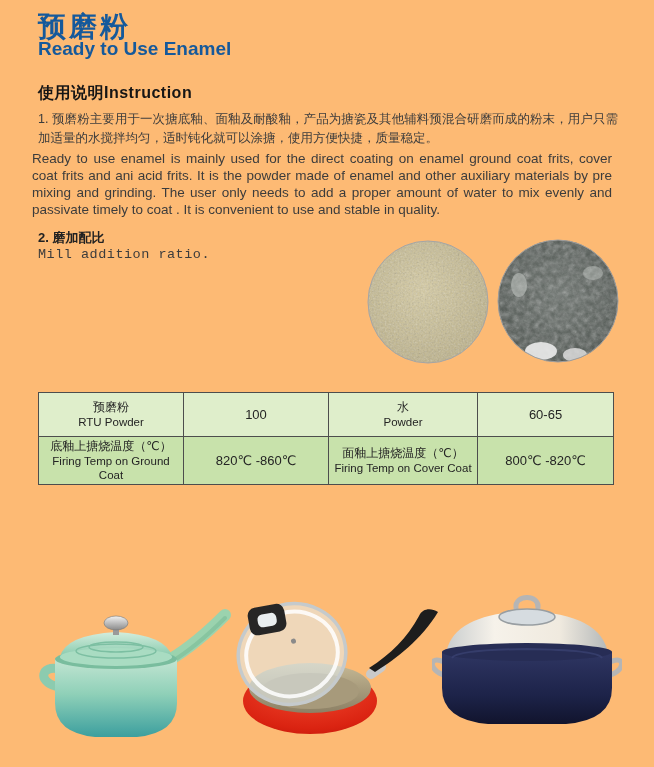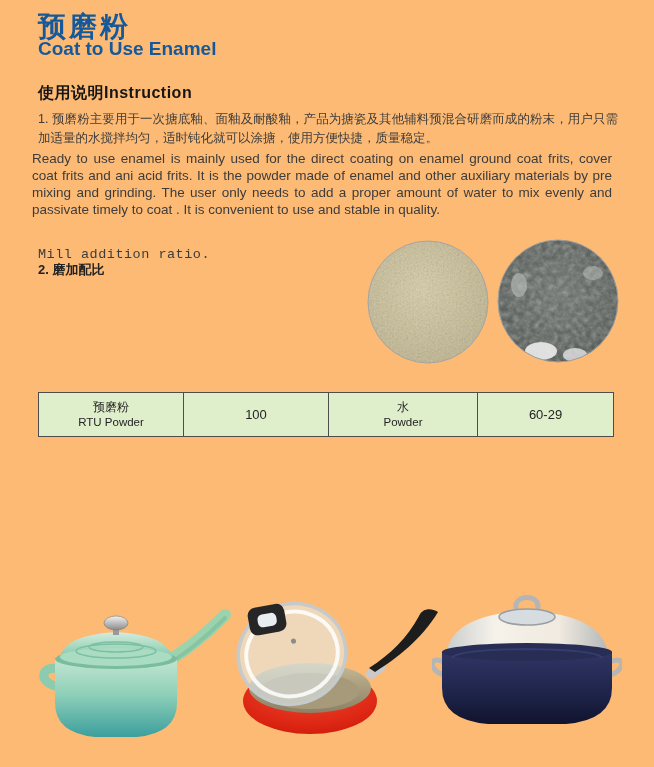--- a/index.html
+++ b/index.html
@@ -14,21 +14,21 @@
   .page{position:relative;width:654px;height:767px;background:#fdba74;overflow:hidden;}
 
   .title-cn{position:absolute;left:38px;top:8px;font-size:28px;font-weight:bold;color:var(--accent-blue);letter-spacing:3px;}
   .title-en{position:absolute;left:38px;top:38px;font-size:19px;font-weight:bold;color:var(--accent-blue);}
 
   .instr-heading{position:absolute;left:38px;top:83px;font-size:16px;font-weight:bold;color:#151515;letter-spacing:0.5px;text-align:right;}
 
   .para-cn{position:absolute;left:38px;top:110px;width:580px;font-size:12.5px;line-height:19px;color:#3c3c3c;text-align:justify;}
   .para-en{position:absolute;left:32px;top:150px;width:580px;font-size:13.5px;line-height:17px;color:#3c3c3c;text-align:justify;}
 
-  .ratio-cn{position:absolute;left:38px;top:229px;font-size:13px;font-weight:bold;color:#222;margin-top:32px;}
+  .ratio-cn{position:absolute;left:38px;top:229px;font-size:13px;font-weight:bold;color:#222;}
   .ratio-en{position:absolute;left:38px;top:247px;font-size:13.5px;color:#3c3c3c;letter-spacing:0.5px;font-family:Liberation Mono, monospace;}
 
   .powder{position:absolute;}
 
   table.mill{position:absolute;left:38px;top:392px;width:575px;border-collapse:collapse;table-layout:fixed;}
   table.mill td{border:1px solid var(--table-border);text-align:center;vertical-align:middle;padding:2px 1px;}
   table.mill tr.r-light td{background:var(--row-light);}
   table.mill tr.r-dark td{background:var(--row-dark);}
   table.mill tr{height:44px;}
   .cell-cn{display:block;font-size:12px;color:#242424;line-height:15px;}
@@ -36,21 +36,21 @@
   .cell-val{display:block;font-size:13px;color:#242424;line-height:16px;}
 
   .cookware{position:absolute;}
 </style>
 </head>
 <body>
 
 <div class="page">
 
   <div class="title-cn">预磨粉</div>
-  <div class="title-en">Coat to Use Enamel</div>
+  <div class="title-en">Ready to Use Enamel</div>
 
   <div class="instr-heading">使用说明Instruction</div>
   <div class="para-cn">1. 预磨粉主要用于一次搪底釉、面釉及耐酸釉，产品为搪瓷及其他辅料预混合研磨而成的粉末，用户只需加适量的水搅拌均匀，适时钝化就可以涂搪，使用方便快捷，质量稳定。</div>
   <div class="para-en">Ready to use enamel is mainly used for the direct coating on enamel ground coat frits, cover coat frits and ani acid frits. It is the powder made of enamel and other auxiliary materials by pre mixing and grinding. The user only needs to add a proper amount of water to mix evenly and passivate timely to coat . It is convenient to use and stable in quality.</div>
 
   <div class="ratio-cn">2. 磨加配比</div>
   <div class="ratio-en">Mill addition ratio.</div>
 
   <svg class="powder" style="left:367px;top:240px" width="122" height="124" viewBox="0 0 122 124" aria-label="">
     <defs>
@@ -112,21 +112,37 @@
         <span class="cell-en">RTU Powder</span>
       </td>
       <td>
         <span class="cell-val">100</span>
       </td>
       <td>
         <span class="cell-cn">水</span>
         <span class="cell-en">Powder</span>
       </td>
       <td>
-        <span class="cell-val">60-29</span>
+        <span class="cell-val">60-65</span>
+      </td>
+    </tr>
+    <tr class="r-dark">
+      <td>
+        <span class="cell-cn">底釉上搪烧温度（℃）</span>
+        <span class="cell-en">Firing Temp on Ground Coat</span>
+      </td>
+      <td>
+        <span class="cell-val">820℃ -860℃</span>
+      </td>
+      <td>
+        <span class="cell-cn">面釉上搪烧温度（℃）</span>
+        <span class="cell-en">Firing Temp on Cover Coat</span>
+      </td>
+      <td>
+        <span class="cell-val">800℃ -820℃</span>
       </td>
     </tr>
   </tbody>
     </table>
 
   <svg class="cookware" style="left:33px;top:597px" width="200" height="150" viewBox="0 0 200 150">
     <defs>
       <linearGradient id="mintBody" x1="0" y1="0" x2="0" y2="1">
         <stop offset="0" stop-color="#c2e5d2"></stop>
         <stop offset="0.45" stop-color="#8fd0b8"></stop>

